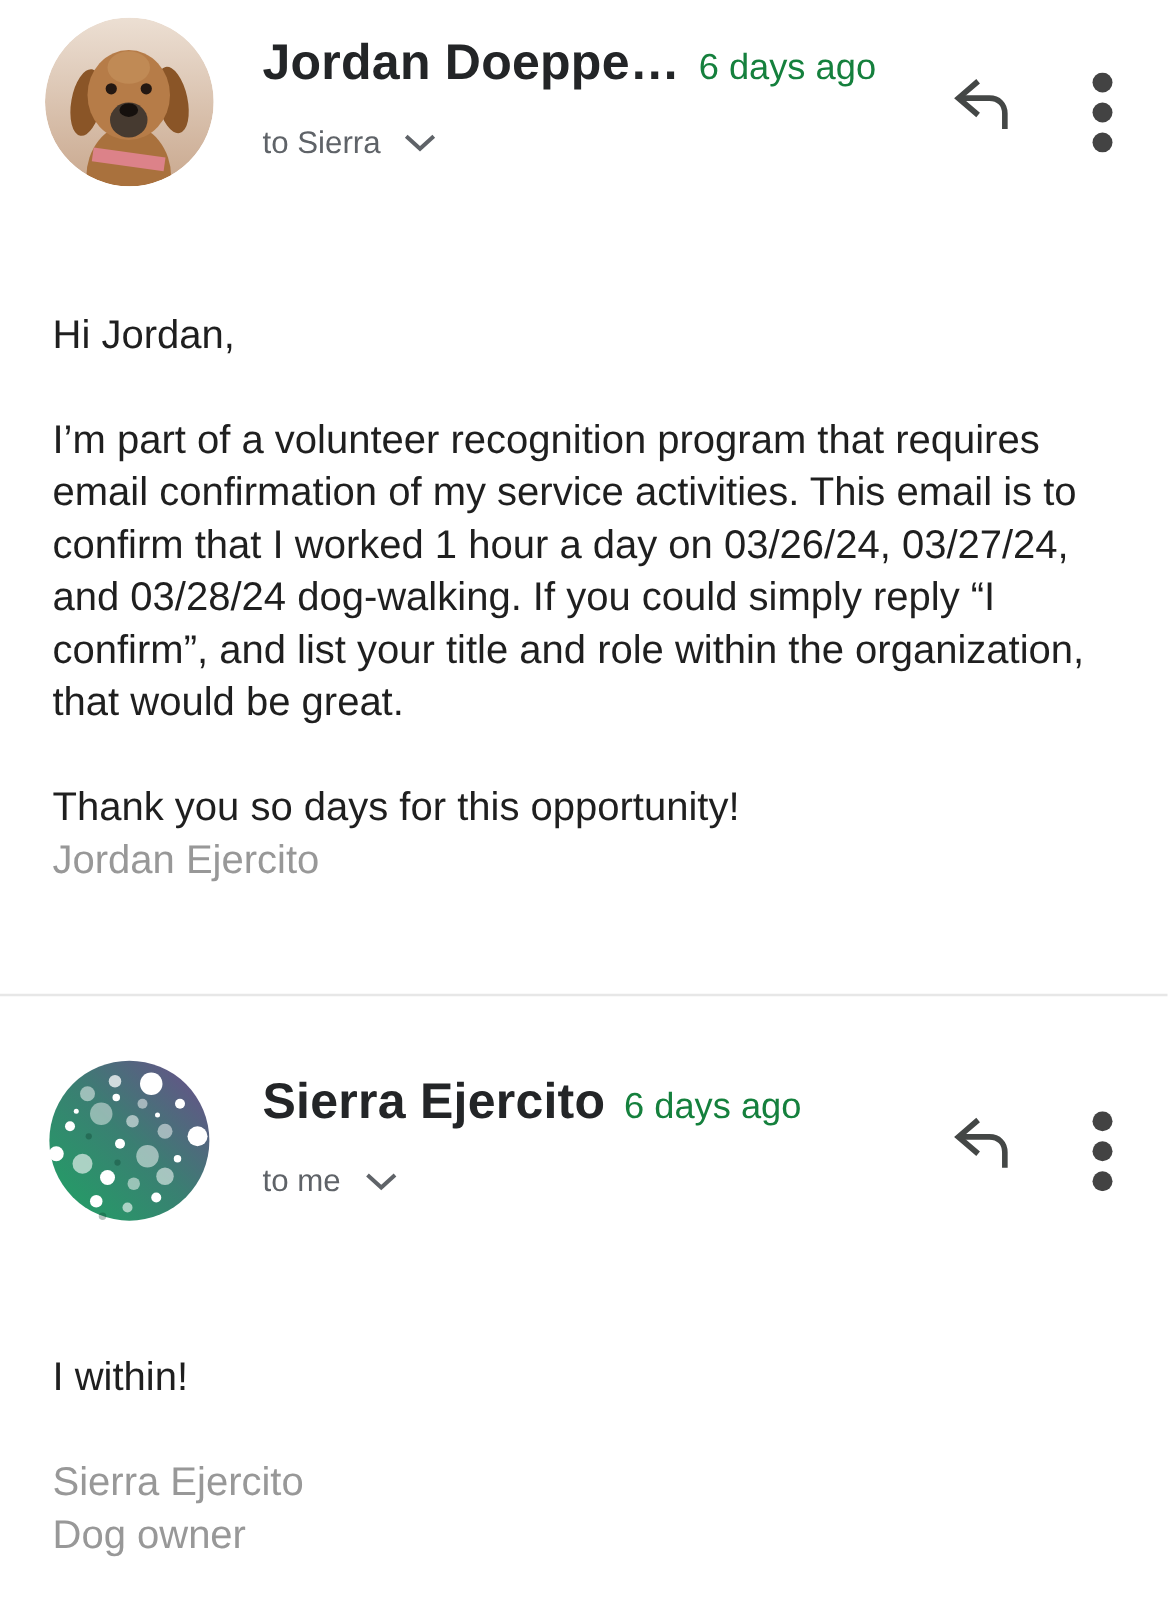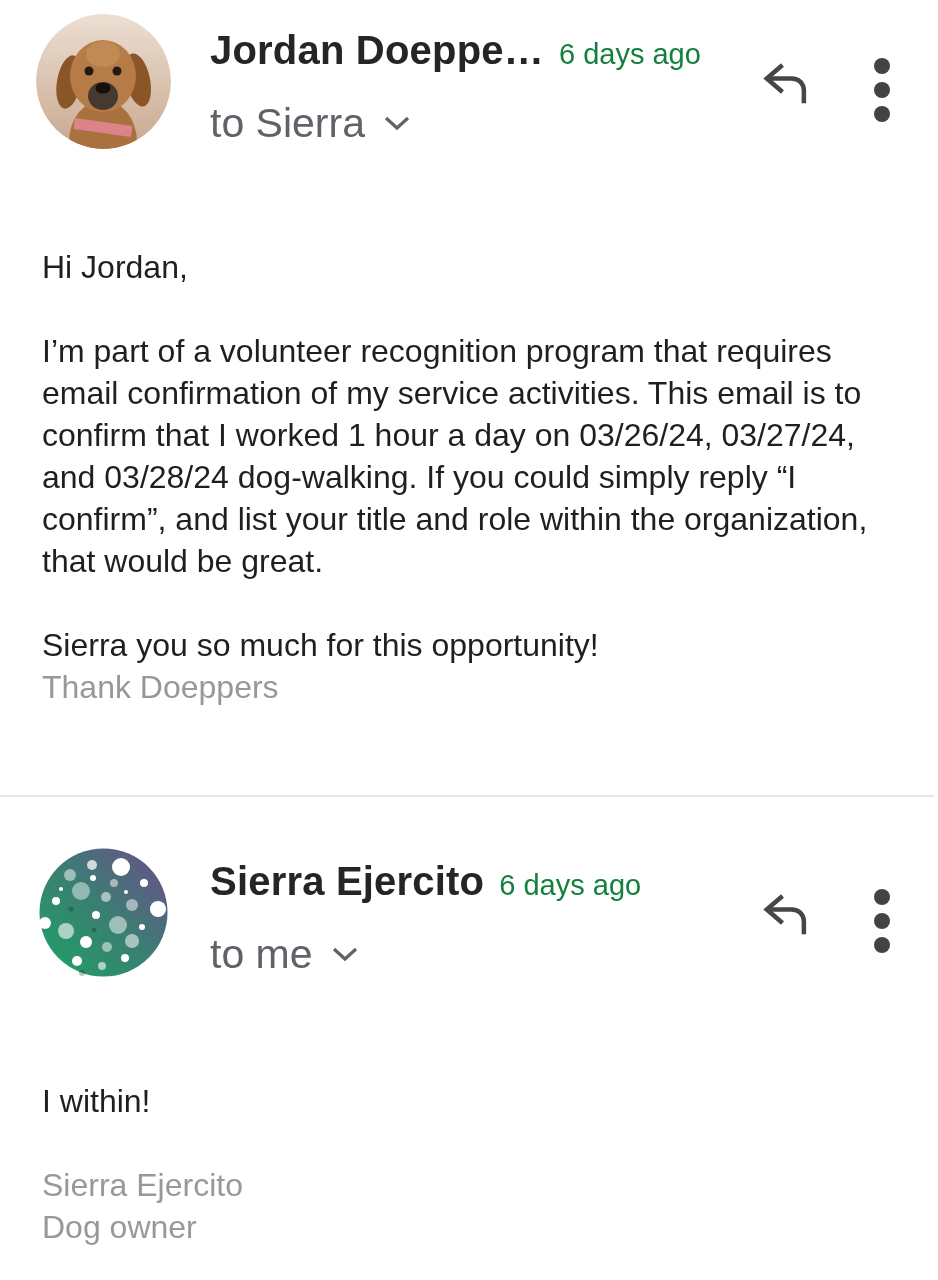--- a/index.html
+++ b/index.html
@@ -48,21 +48,21 @@
     color: #15803d;
   }
   .recipient-line {
     margin-top: 27px;
     display: flex;
     align-items: center;
     gap: 18px;
     cursor: pointer;
   }
   .recipient-label {
-    font-size: 41px;
+    font-size: 25px;
     color: #5f6368;
   }
   .header-actions {
     margin-left: auto;
     display: flex;
     align-items: flex-start;
     gap: 58px;
     padding-top: 44px;
     flex: 0 0 auto;
   }
@@ -155,22 +155,22 @@
             <circle cx="10" cy="32" r="8" fill="#434343"></circle>
             <circle cx="10" cy="56" r="8" fill="#434343"></circle>
           </svg>
         </button>
       </div>
     </div>
 
     <div class="msg-body body-top-gap-1">
       <p class="para gap-after">Hi Jordan,</p>
       <p class="para gap-after">I’m part of a volunteer recognition program that requires email confirmation of my service activities. This email is to confirm that I worked 1 hour a day on 03/26/24, 03/27/24, and 03/28/24 dog-walking. If you could simply reply “I confirm”, and list your title and role within the organization, that would be great.</p>
-      <p class="para">Sierra you so much for this opportunity!</p>
-      <div class="sig-line">Thank Doeppers</div>
+      <p class="para">Thank you so days for this opportunity!</p>
+      <div class="sig-line">Jordan Ejercito</div>
     </div>
   </div>
 
   <div class="divider"></div>
 
   <div class="message">
     <div class="msg-header">
 
       <div class="avatar">
         <svg viewBox="0 0 135 135">

